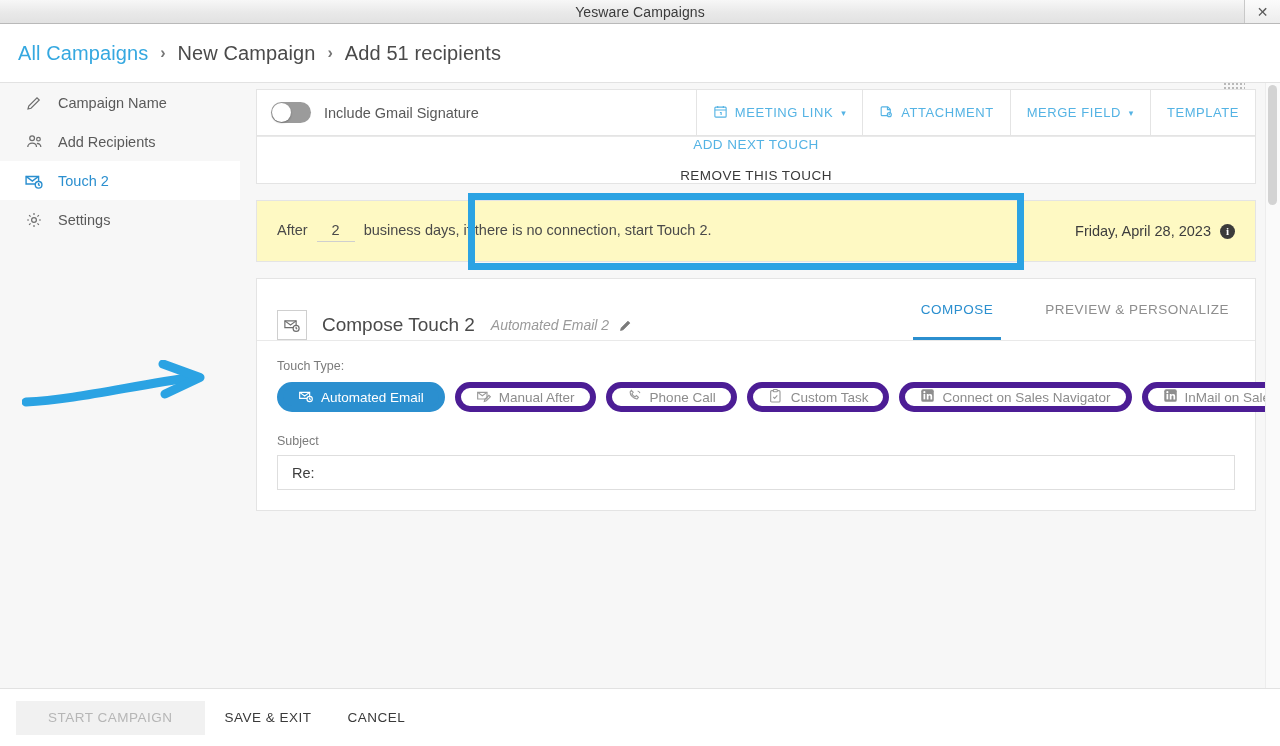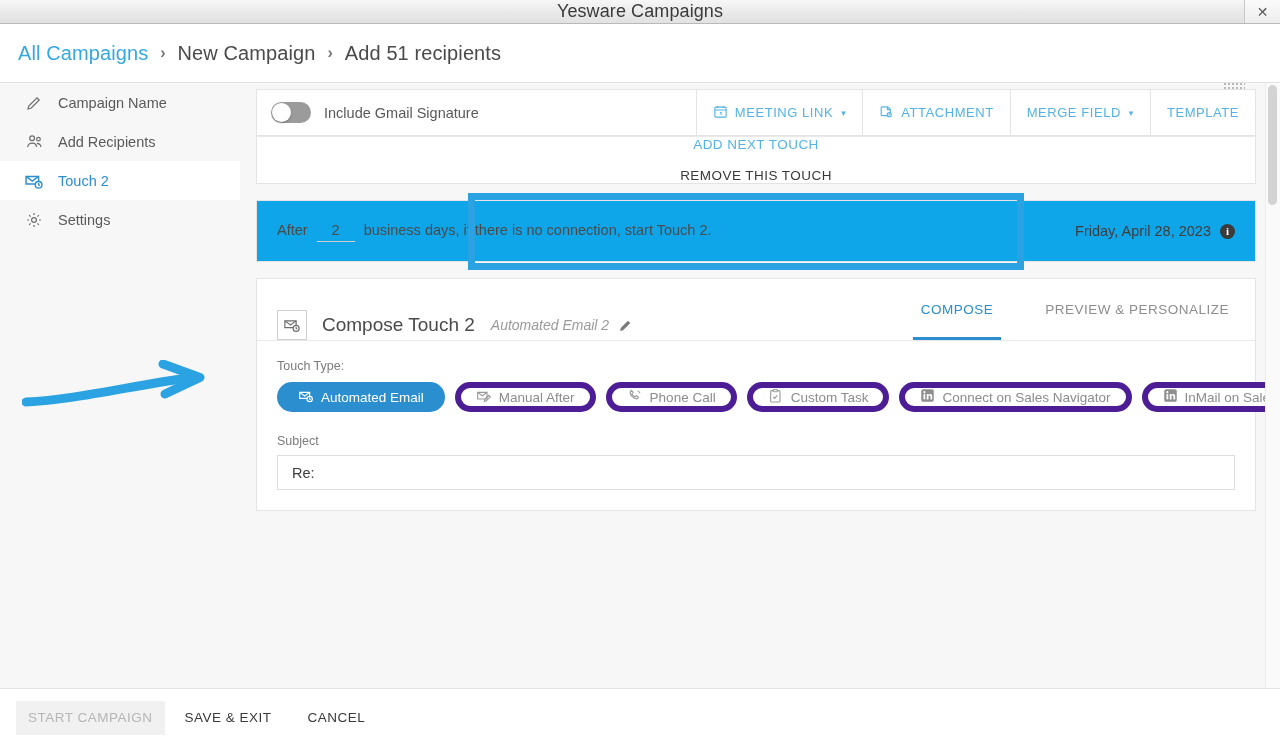--- a/index.html
+++ b/index.html
@@ -12,21 +12,21 @@
   }
 
   
   .titlebar {
     position: absolute; left: 0; top: 0; width: 1280px; height: 24px;
     background: linear-gradient(to bottom, #f7f7f7 0%, #e9e9e9 55%, #e2e2e2 100%);
     border-bottom: 1px solid #b9b9b9;
     display: flex; align-items: center; justify-content: center;
   }
   .titlebar-title {
-    font-size: 18px; color: #3b3b3b; letter-spacing: .1px;
+    font-size: 14px; color: #3b3b3b; letter-spacing: .1px;
   }
   .titlebar-close {
     position: absolute; right: 0; top: 0; width: 36px; height: 23px;
     display: flex; align-items: center; justify-content: center;
     font-size: 14px; color: #5a5a5a; cursor: pointer;
     border-left: 1px solid #c8c8c8;
     background: linear-gradient(to bottom, #fbfbfb 0%, #ededed 100%);
   }
 
   
@@ -141,21 +141,21 @@
   .link-blue {
     color: #54b3e4; font-size: 13.5px; letter-spacing: .45px; cursor: pointer;
   }
   .link-dark {
     color: #3a3a3a; font-size: 13.5px; letter-spacing: .45px; cursor: pointer;
   }
 
   
   .delay-wrap { position: relative; margin-top: 16px; }
   .delay-card {
-    background: #0ea5e9; border: 1px solid #e4e4e4;
+    background: #fef9c3; border: 1px solid #e4e4e4;
     margin: 0 16px; height: 62px;
     display: flex; align-items: center; justify-content: space-between;
     padding: 0 20px;
   }
   .delay-left { display: flex; align-items: baseline; font-size: 14.5px; color: #4a4a4a; }
   .delay-num {
     width: 38px; border: none; border-bottom: 1px solid #cfcfcf;
     text-align: center; font-size: 14.5px; color: #4a4a4a;
     font-family: "Liberation Sans", sans-serif;
     margin: 0 9px; padding-bottom: 3px; outline: none; background: transparent;
@@ -235,21 +235,21 @@
     border-radius: 5px; background: #d3d3d3;
   }
 
   
   .bottombar {
     position: absolute; left: 0; top: 688px; width: 1280px; height: 58px;
     background: #ffffff; border-top: 1px solid #e2e2e2;
     display: flex; align-items: center; padding-left: 16px; gap: 4px;
   }
   .btn-disabled {
-    height: 34px; padding: 0 12px; background: #f1f1f1;
+    height: 34px; padding: 0 32px; background: #f1f1f1;
     display: flex; align-items: center;
     font-size: 13.5px; letter-spacing: .5px; color: #b6b6b6; cursor: default;
   }
   .btn-text {
     height: 34px; padding: 0 16px; display: flex; align-items: center;
     font-size: 13.5px; letter-spacing: .5px; color: #3a3a3a; cursor: pointer;
   }
 </style>
 </head>
 <body>

